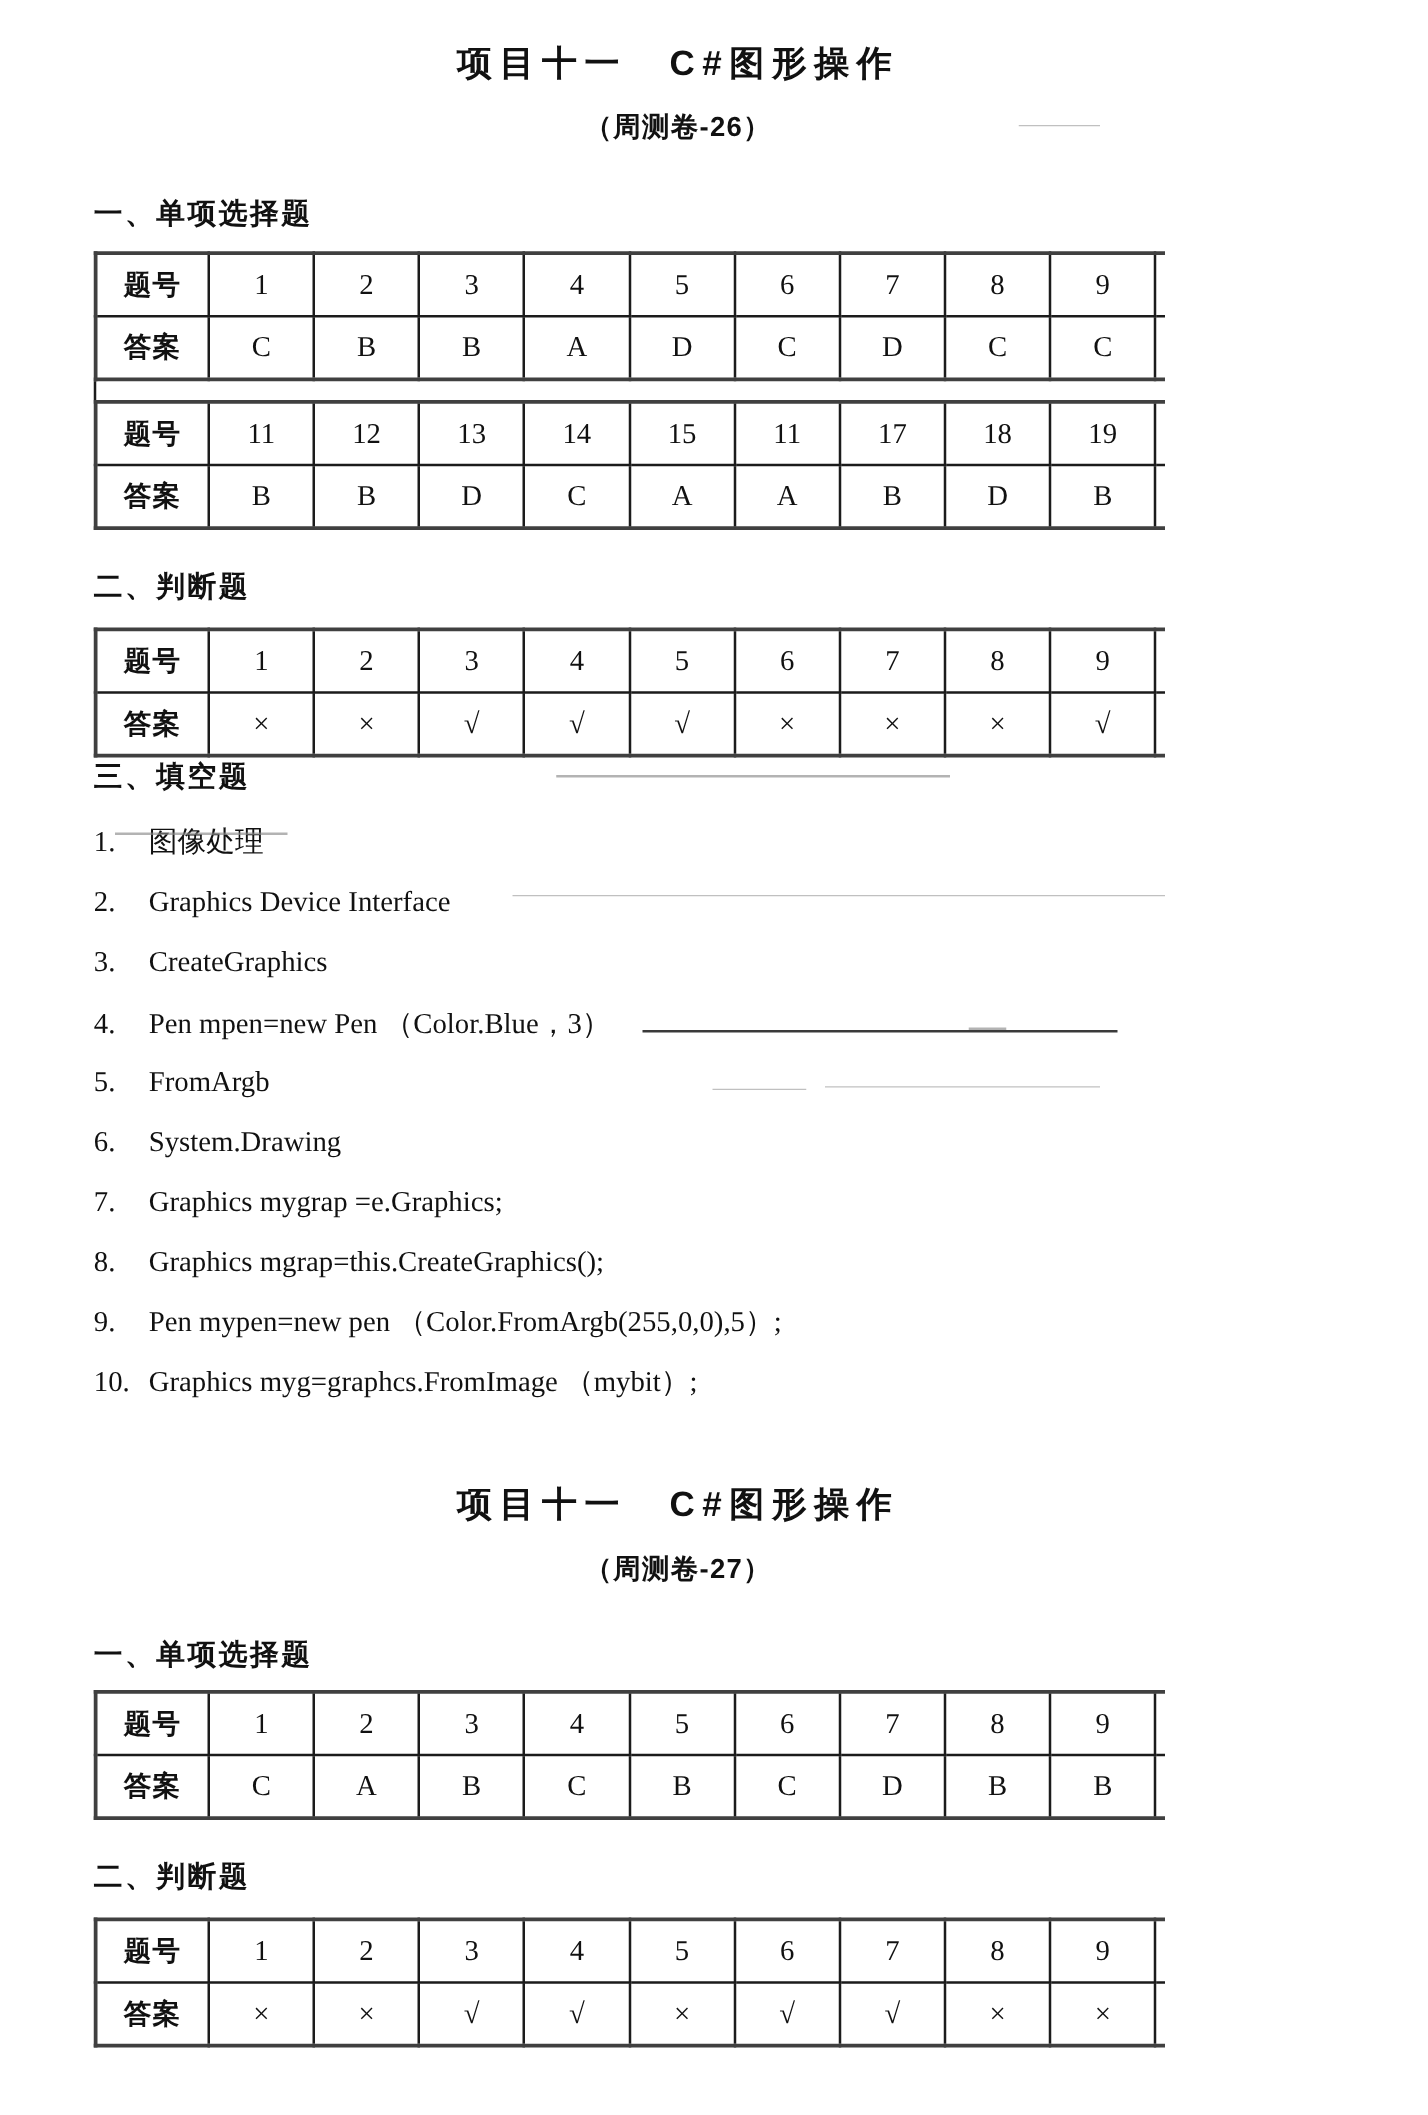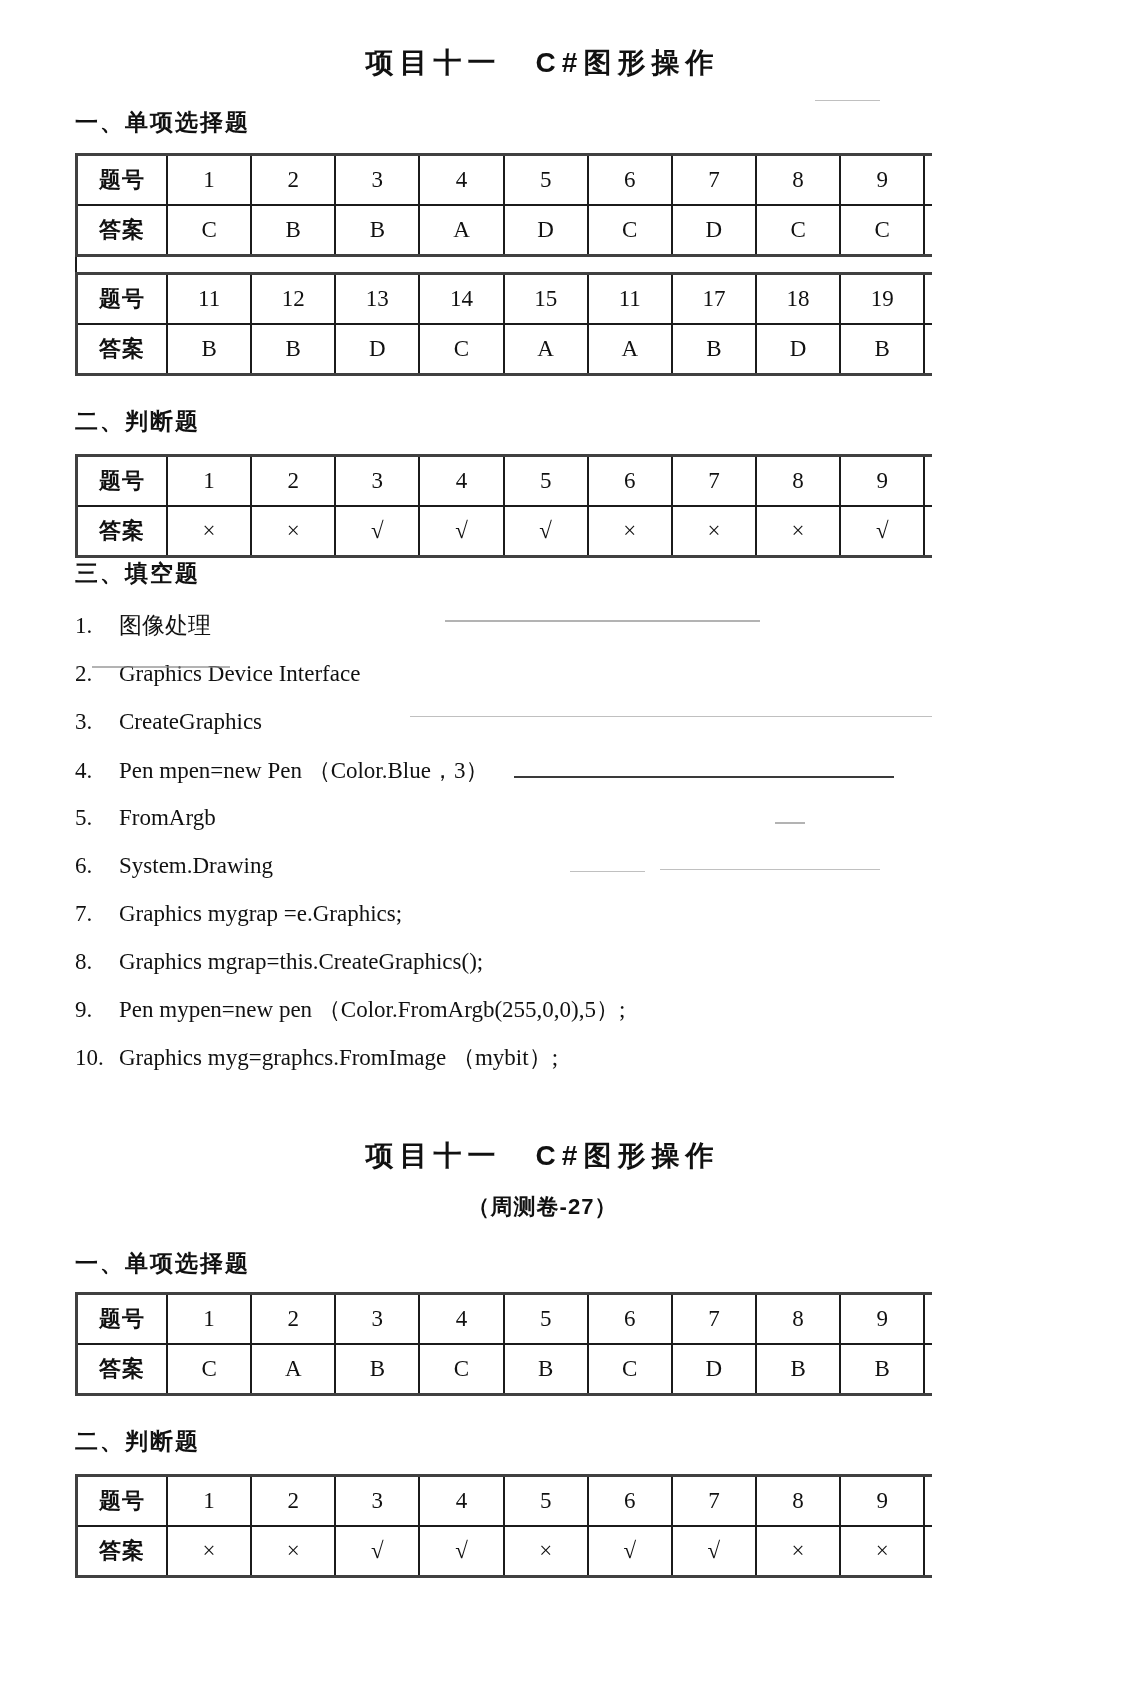--- a/index.html
+++ b/index.html
@@ -9,21 +9,21 @@
   }
   .page {
     position: relative;
     width: 932px;
     height: 1692px;
     background: #ffffff;
     color: #111;
     font-family: "Liberation Serif", "DejaVu Serif", serif;
     overflow: hidden;
     box-sizing: border-box;
-    padding: 45px 0 0 75px;
+    padding: 33px 0 0 75px;
   }
   .content { width: 935px; }
 
   .doc-title {
     text-align: center;
     font-family: "Liberation Sans", "DejaVu Sans", sans-serif;
     font-weight: bold;
     font-size: 28px;
     letter-spacing: 6px;
     height: 36px;
@@ -40,21 +40,21 @@
     margin-top: 18px;
   }
   .section-heading {
     font-family: "Liberation Sans", "DejaVu Sans", sans-serif;
     font-weight: bold;
     font-size: 23px;
     letter-spacing: 2px;
     height: 30px;
     line-height: 30px;
   }
-  .mt-26 { margin-top: 26px; }
+  .mt-26 { margin-top: 38px; }
   .mt-34 { margin-top: 30px; }
   .mt-30 { }
   .mt-56 { margin-top: 56px; }
 
   table.answer-table {
     border-collapse: collapse;
     table-layout: fixed;
     width: 935px;
     margin-top: 16px;
     border: 3px solid #404040;
@@ -116,20 +116,21 @@
   }
   .artifact.light { background: #b0b0b0; height: 1px; opacity: 0.8; }
 </style>
 </head>
 <body>
 
 <div class="page">
   <div class="content">
 
     <div class="doc-title">项目十一　C#图形操作</div>
+    <div class="doc-subtitle">（周测卷-26）</div>
 
     <div class="section-heading mt-26">一、单项选择题</div>
 
     <table class="answer-table">
       <tbody>
           <tr>
         <th>题号</th>
       <td>1</td>
             <td>2</td>
             <td>3</td>

